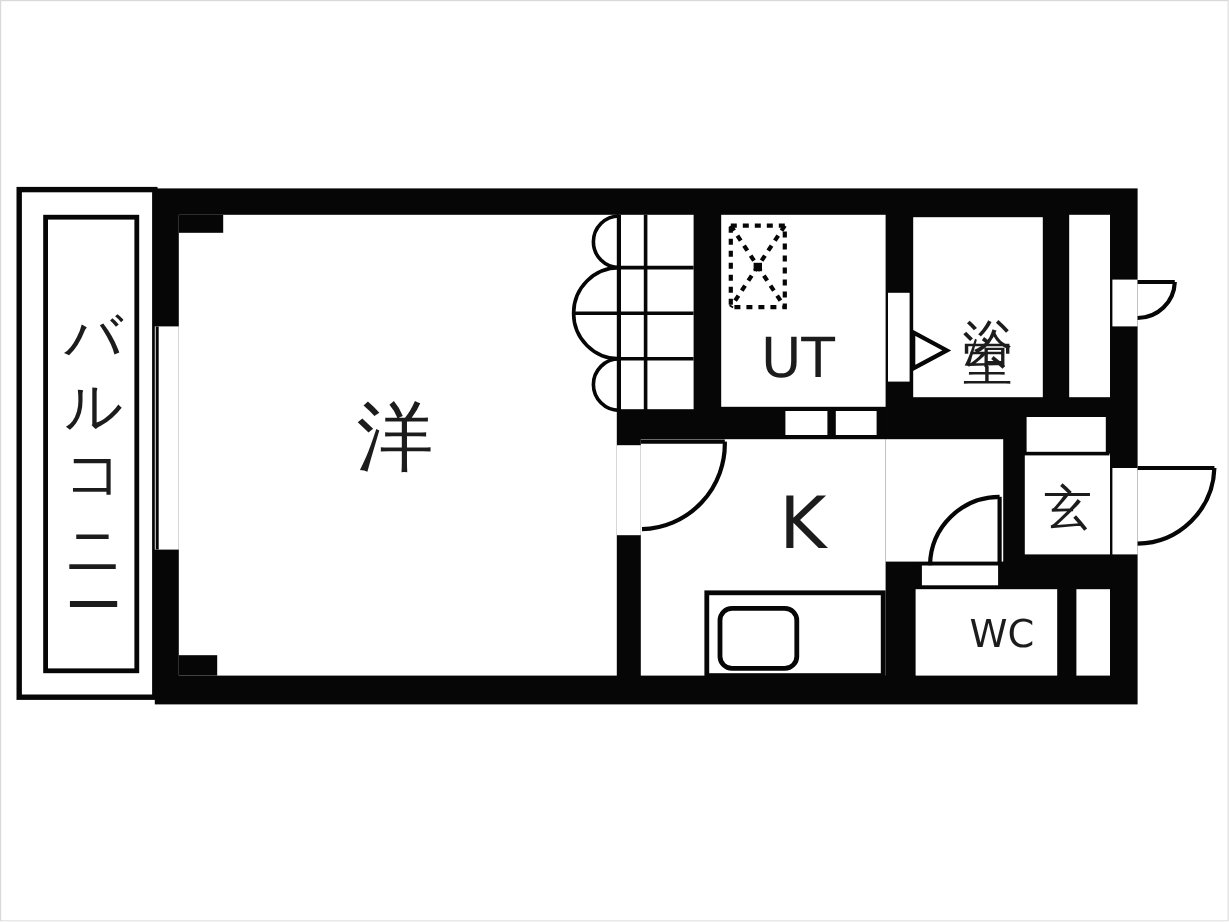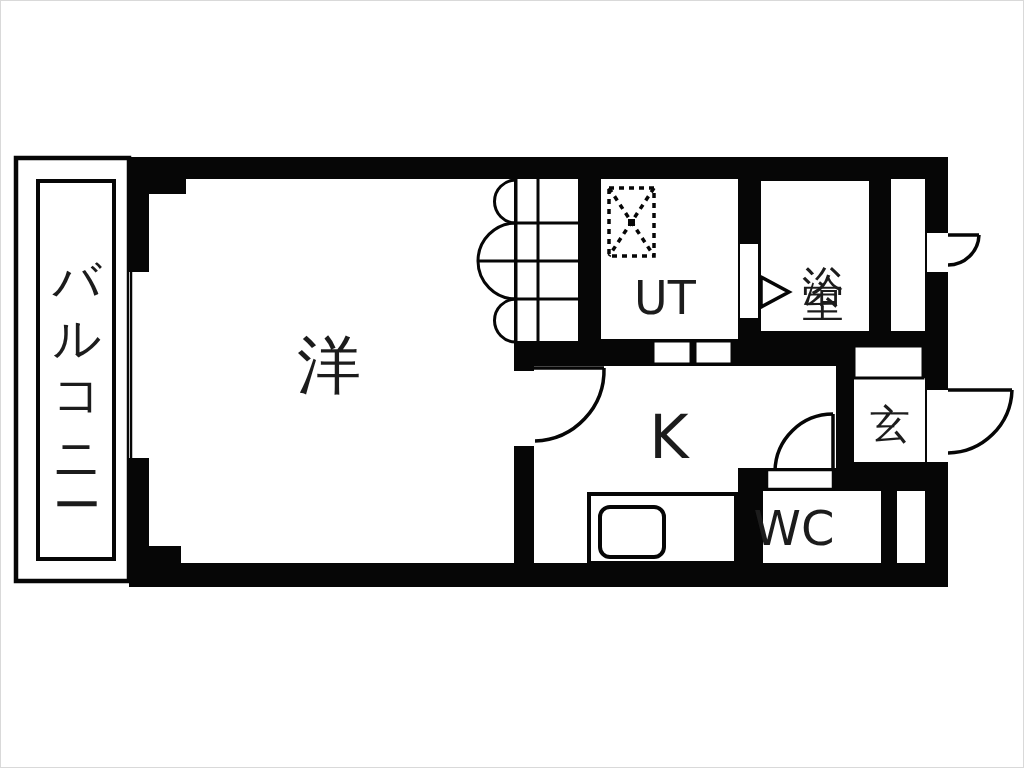--- a/index.html
+++ b/index.html
@@ -22,21 +22,21 @@
     line-height:1;
     user-select:none;
   }
   .v{ writing-mode:vertical-rl; }
   .lbl-balcony { left:77px;  top:357px; font-size:48px; letter-spacing:0.18em; }
   .lbl-western { left:328px; top:364px; font-size:64px; }
   .lbl-utility { left:664px; top:297px; font-size:46px; }
   .lbl-bath    { left:822px; top:244px; font-size:42px; letter-spacing:0.32em; }
   .lbl-kitchen { left:668px; top:436px; font-size:60px; }
   .lbl-entry   { left:889px; top:423px; font-size:40px; }
-  .lbl-wc      { left:793px; top:527px; font-size:48px; }
+  .lbl-wc      { left:834px; top:527px; font-size:32px; }
 </style>
 </head>
 <body>
 
 <div class="stage">
 
   <svg width="1024" height="768" viewBox="0 0 1024 768">
 
     <g>
       <rect x="15" y="157" width="113" height="423" fill="#ffffff" stroke="#060606" stroke-width="4.5"></rect>

